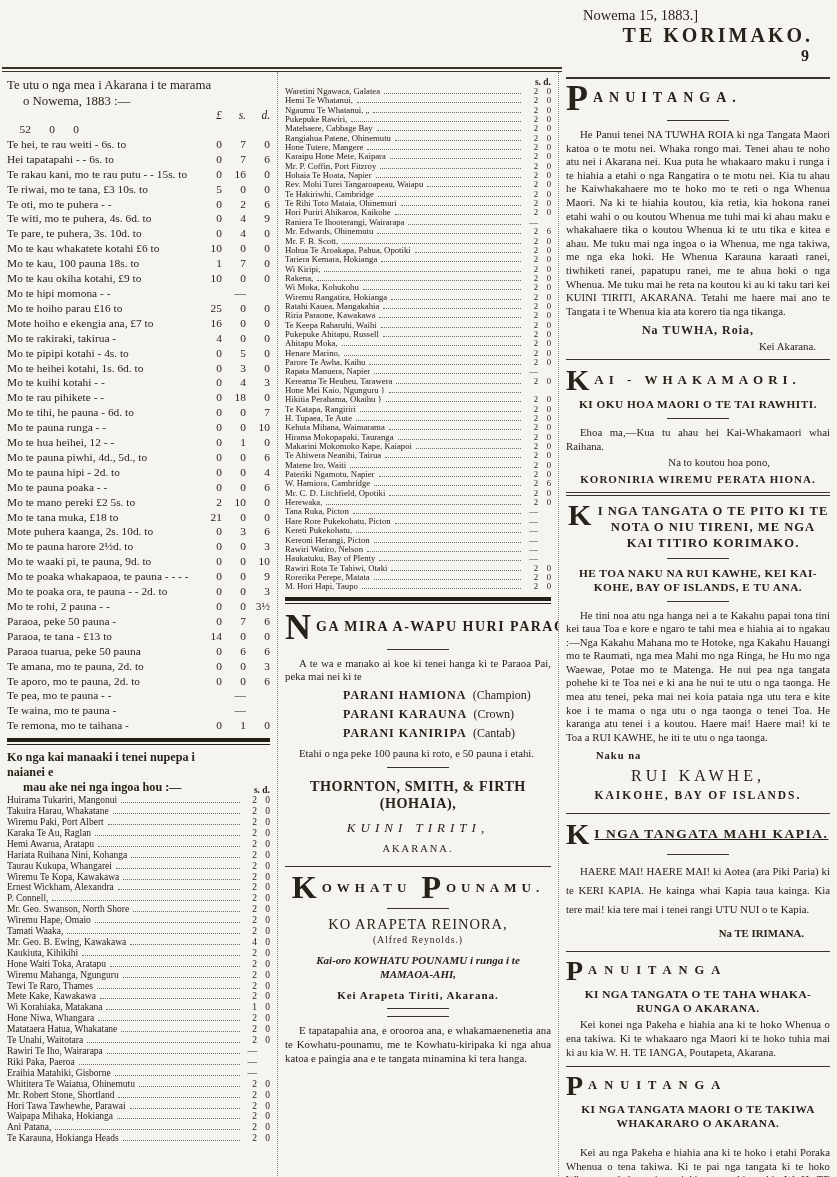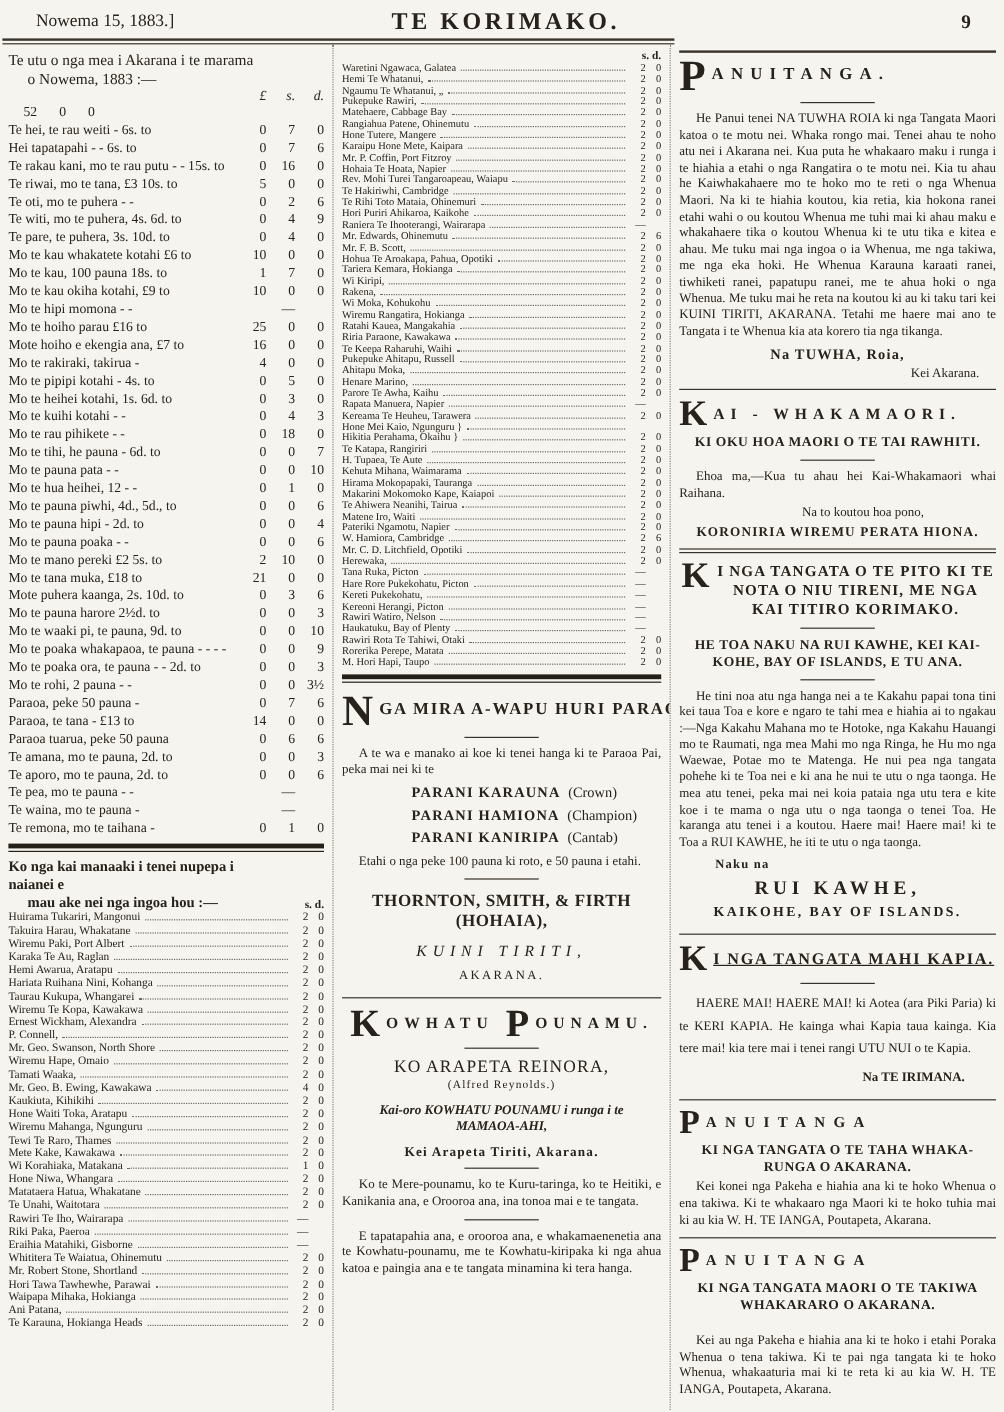--- a/index.html
+++ b/index.html
@@ -3,21 +3,21 @@
 <meta charset="utf-8">
 <style>
   *{margin:0;padding:0;box-sizing:border-box;}
   html,body{background:#e8e6df;}
   .page{
     width:837px;height:1177px;margin:0 auto;position:relative;overflow:hidden;
     background:#f6f4ee;color:#27231c;
     font-family:"Liberation Serif","DejaVu Serif",serif;
   }
   
-  .hdr{display:flex;align-items:center;padding:7px 24px 1px 30px;}
+  .hdr{display:flex;align-items:flex-end;padding:7px 24px 1px 30px;flex-direction:column;}
   .hdr-date{font-size:14.5px;width:230px;}
   .hdr-title{flex:1;text-align:center;font-size:20px;font-weight:bold;letter-spacing:3px;}
   .hdr-page{width:230px;text-align:right;font-size:16px;font-weight:bold;padding-right:4px;}
   .hdr-rule{height:5px;border-top:2px solid #39342b;border-bottom:1px solid #39342b;margin:1px 275px 0 2px;}
   
   .cols{display:flex;height:1138px;}
   .col{padding:5px 7px 0 7px;overflow:hidden;}
   .col-left{width:277px;}
   .col-mid{width:282px;border-left:1px dotted #8b867a;border-right:1px dotted #8b867a;}
   .col-right{width:278px;}
@@ -65,21 +65,21 @@
   .palias{font-size:9.5px;letter-spacing:1px;text-align:center;margin-top:2px;}
   .prole{font-size:11px;font-weight:bold;font-style:italic;text-align:center;line-height:14px;margin-top:8px;}
   .paddr{font-size:11px;font-weight:bold;letter-spacing:1px;text-align:center;margin-top:8px;}
   
   .toprule{border-top:2px solid #39342b;margin-bottom:4px;}
   .sig-mid{font-size:12px;font-weight:bold;text-align:center;letter-spacing:1px;margin-top:5px;}
   .sig-right{font-size:10.8px;text-align:right;padding-right:14px;margin-top:2px;}
   .subhead{font-size:11.3px;font-weight:bold;text-align:center;line-height:14px;letter-spacing:.5px;margin-top:4px;}
   .khead{font-size:12.6px;font-weight:bold;line-height:16px;letter-spacing:1px;text-align:center;padding-left:30px;position:relative;margin-top:2px;}
   .khead .kcap{position:absolute;left:2px;top:-2px;font-size:30px;line-height:28px;}
-  .signame{font-size:16px;font-weight:bold;letter-spacing:4px;text-align:center;margin-top:6px;}
+  .signame{font-size:16px;font-weight:normal;letter-spacing:4px;text-align:center;margin-top:6px;}
   .sigplace{font-size:11.5px;font-weight:bold;letter-spacing:2px;text-align:center;margin-top:4px;}
   .signaku{font-size:10.5px;font-weight:bold;letter-spacing:1px;padding-left:30px;margin-top:6px;}
 </style>
 </head>
 <body>
 
 <div class="page">
 
   <div class="hdr">
     <span class="hdr-date">Nowema 15, 1883.]</span>
@@ -237,21 +237,21 @@
           </div>
 
           <div class="prow">
             <span class="plabel">Mo te tihi, he pauna  -  6d. to</span>
             <span class="pv">0</span>
             <span class="pv">0</span>
             <span class="pv">7</span>
           </div>
 
           <div class="prow">
-            <span class="plabel">Mo te pauna pata  -  -</span>
+            <span class="plabel">Mo te pauna runga  -  -</span>
             <span class="pv">0</span>
             <span class="pv">0</span>
             <span class="pv">10</span>
           </div>
 
           <div class="prow">
             <span class="plabel">Mo te hua heihei, 12  -  -</span>
             <span class="pv">0</span>
             <span class="pv">1</span>
             <span class="pv">0</span>
@@ -1021,26 +1021,26 @@
       <div class="heavy2"></div>
 
       <section style="margin-top:8px;">
         <div class="bigline">
           <span class="dropcap">N</span>
           <span class="spread" style="letter-spacing:1.5px;">GA MIRA A-WAPU HURI PARAOA.</span>
         </div>
         <div class="sdiv"></div>
         <p class="body ind">A te wa e manako ai koe ki tenei hanga ki te Paraoa Pai, peka mai nei ki te</p>
         <div class="brand">
+          <span>PARANI HAMIONA</span>
+          <span class="en">&nbsp;</span><span class="en">(Champion)</span>
+        </div>
+        <div class="brand">
           <span>PARANI KARAUNA</span>
           <span class="en">&nbsp;</span><span class="en">(Crown)</span>
-        </div>
-        <div class="brand">
-          <span>PARANI HAMIONA</span>
-          <span class="en">&nbsp;</span><span class="en">(Champion)</span>
         </div>
         <div class="brand">
           <span>PARANI KANIRIPA</span>
           <span class="en">&nbsp;</span><span class="en">(Cantab)</span>
         </div>
         <p class="body ind" style="margin-top:6px;">Etahi o nga peke 100 pauna ki roto, e 50 pauna i etahi.</p>
         <div class="sdiv"></div>
         <div class="adfirm">THORNTON, SMITH, &amp; FIRTH (HOHAIA),</div>
         <div class="adstreet">KUINI TIRITI,</div>
         <div class="adcity">AKARANA.</div>
@@ -1061,21 +1061,20 @@
         </div>
         <div class="sdiv"></div>
         <div class="pname">KO ARAPETA REINORA,</div>
         <div class="palias">(Alfred Reynolds.)</div>
         <div class="prole">
           <div>Kai-oro KOWHATU POUNAMU i runga i te</div>
           <div>MAMAOA-AHI,</div>
         </div>
         <div class="paddr">Kei Arapeta Tiriti, Akarana.</div>
         <div class="sdiv"></div>
-        <p class="body ind">Ko te Mere-pounamu, ko te Kuru-taringa, ko te Heitiki, e Kanikania ana, e Orooroa ana, ina tonoa mai e te tangata.</p>
         <div class="sdiv"></div>
         <p class="body ind">E tapatapahia ana, e orooroa ana, e whakamaenenetia ana te Kowhatu-pounamu, me te Kowhatu-kiripaka ki nga ahua katoa e paingia ana e te tangata minamina ki tera hanga.</p>
       </section>
     </div>
 
     <div class="col col-right">
       <div class="toprule"></div>
 
       <section>
         <div class="bigline">

